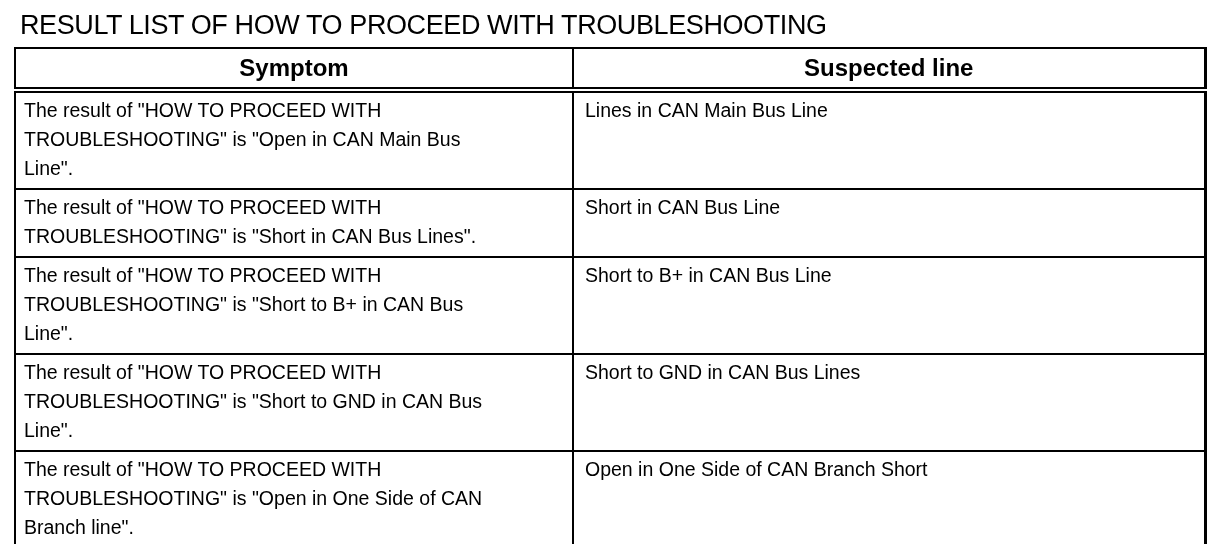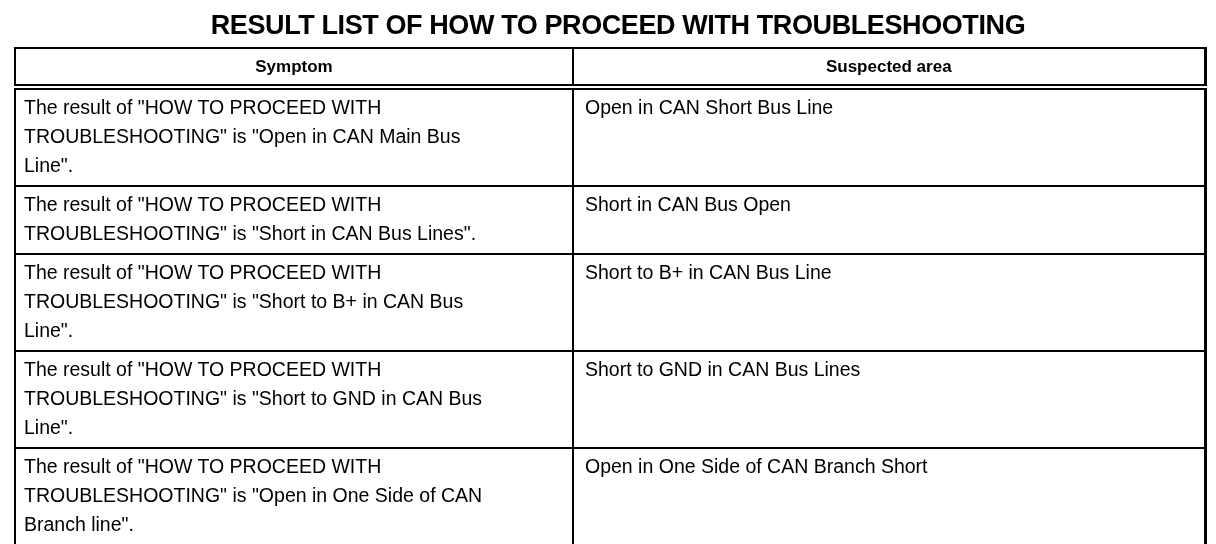--- a/index.html
+++ b/index.html
@@ -14,40 +14,39 @@
     position: relative;
     width: 1216px;
     height: 544px;
     font-family: "Liberation Sans", sans-serif;
     color: #000000;
   }
   .doc-title {
     margin: 9px 0 5px 20px;
     font-size: 27px;
     line-height: 33px;
-    font-weight: bold;
+    font-weight: normal;
     letter-spacing: -0.4px;
     white-space: nowrap;
-    text-align: center;
   }
   table.result-table {
     border-collapse: collapse;
     table-layout: fixed;
     margin-left: 14px;
     width: 1190px;
     border: 2px solid #000000;
     border-right-width: 3px;
     border-bottom-width: 3px;
   }
   table.result-table col.col-symptom { width: 558px; }
   table.result-table col.col-area { width: 632px; }
   table.result-table th {
     border: 2px solid #000000;
     border-bottom: 6px double #000000;
-    font-size: 17px;
+    font-size: 24px;
     font-weight: bold;
     text-align: center;
     padding: 5px 4px;
     height: 25px;
   }
   table.result-table td {
     border: 2px solid #000000;
     vertical-align: top;
     font-size: 19.5px;
     line-height: 29px;
@@ -72,34 +71,34 @@
   <h1 class="doc-title">RESULT LIST OF HOW TO PROCEED WITH TROUBLESHOOTING</h1>
 
   <table class="result-table">
     <colgroup>
       <col class="col-symptom">
       <col class="col-area">
     </colgroup>
     <thead>
       <tr>
         <th>Symptom</th>
-        <th>Suspected area</th>
+        <th>Suspected line</th>
       </tr>
     </thead>
     <tbody>
       <tr>
         <td class="symptom-cell">The result of "HOW TO PROCEED WITH
 TROUBLESHOOTING" is "Open in CAN Main Bus
 Line".</td>
-        <td class="area-cell">Open in CAN Short Bus Line</td>
+        <td class="area-cell">Lines in CAN Main Bus Line</td>
       </tr>
       <tr class="short-row">
         <td class="symptom-cell">The result of "HOW TO PROCEED WITH
 TROUBLESHOOTING" is "Short in CAN Bus Lines".</td>
-        <td class="area-cell">Short in CAN Bus Open</td>
+        <td class="area-cell">Short in CAN Bus Line</td>
       </tr>
       <tr>
         <td class="symptom-cell">The result of "HOW TO PROCEED WITH
 TROUBLESHOOTING" is "Short to B+ in CAN Bus
 Line".</td>
         <td class="area-cell">Short to B+ in CAN Bus Line</td>
       </tr>
       <tr>
         <td class="symptom-cell">The result of "HOW TO PROCEED WITH
 TROUBLESHOOTING" is "Short to GND in CAN Bus

